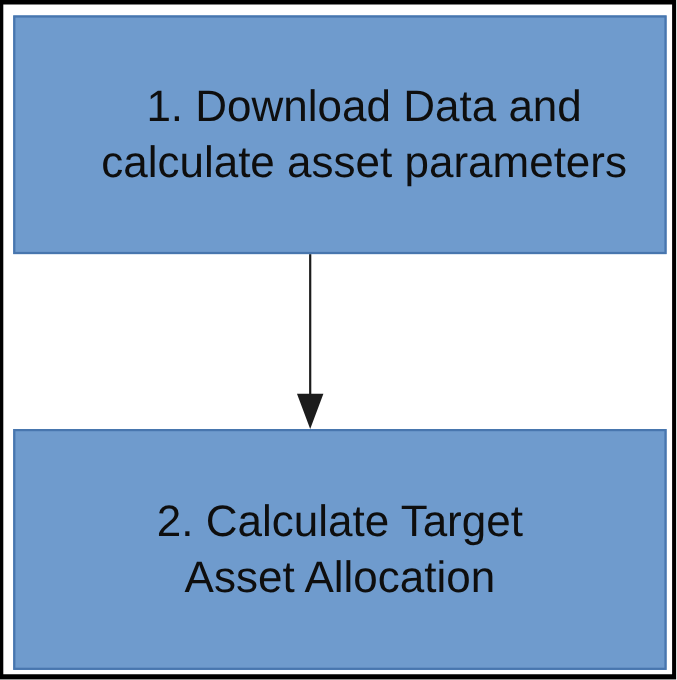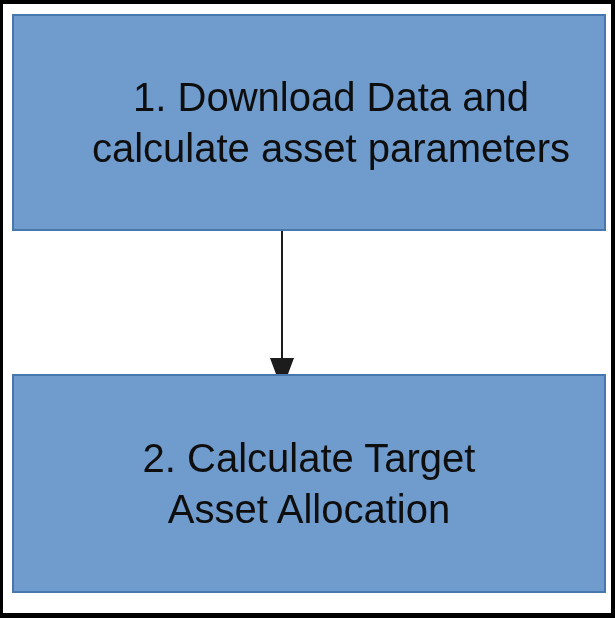--- a/index.html
+++ b/index.html
@@ -31,21 +31,21 @@
     width: 594px;
     box-sizing: border-box;
     background: var(--node-fill, #6F9BCD);
     border: 2px solid var(--node-border, #4876AE);
     display: flex;
     align-items: center;
     justify-content: center;
     z-index: 2;
   }
   .node-step-1 { top: 14px;  height: 217px; padding-left: 44px; }
-  .node-step-2 { top: 374px; height: 219px; }
+  .node-step-2 { top: 390px; height: 219px; }
   .node-label {
     white-space: pre-line;
     text-align: center;
     font-size: 40px;
     line-height: 51px;
     color: var(--text, #0e0e0e);
     letter-spacing: 0px;
   }
   .connector { z-index: 1; }
   .arrow-line {

